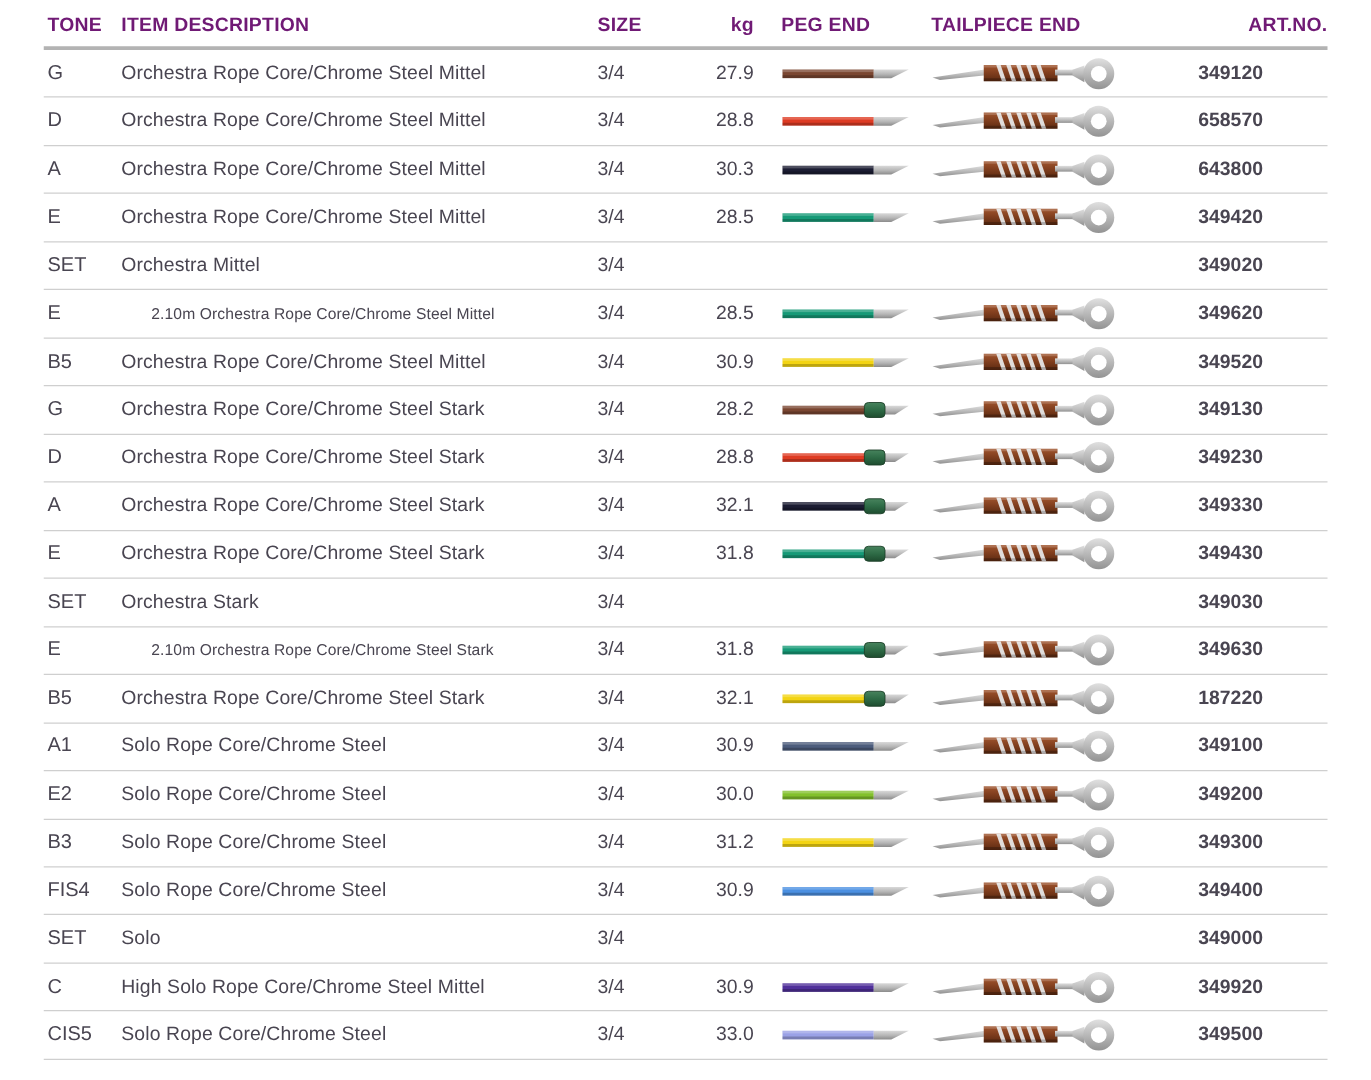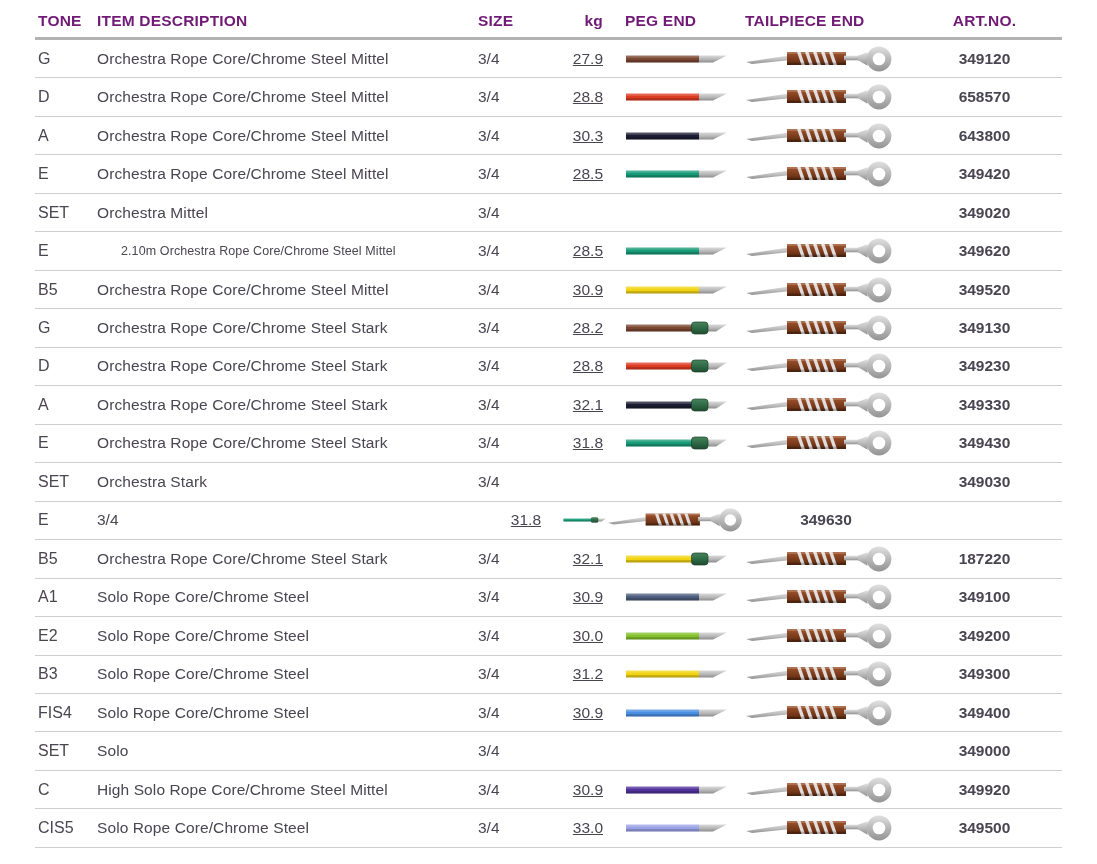--- a/index.html
+++ b/index.html
@@ -23,32 +23,32 @@
     font-size: 15.5px;
     font-weight: bold;
     color: #701a75;
     letter-spacing: 0.2px;
     padding-bottom: 7px;
     white-space: nowrap;
   }
   .h-tone { padding-left: 3px; }
   .h-kg   { text-align: right; padding-right: 4px; }
   .h-peg  { padding-left: 18px; }
-  .h-art  { text-align: center; }
+  .h-art  { text-align: right; }
 
   .data-row {
     height: 38.48px;
     border-bottom: 1px solid #cfcfcf;
   }
   .cell { font-size: 15.5px; white-space: nowrap; }
   .tone-cell { padding-left: 3px; font-size: 16px; }
   .desc-cell { letter-spacing: 0.1px; }
   .desc-cell.small { font-size: 12.5px; margin-left: 24px; }
   .size-cell { }
-  .kg-cell   { text-align: right; padding-right: 4px; text-decoration: underline; }
+  .kg-cell   { text-align: right; padding-right: 4px; }
   .art-cell  { text-align: center; font-weight: bold; }
 
   .peg-wrap  { padding-left: 18px; display: flex; align-items: center; }
   .tail-wrap { display: flex; align-items: center; }
   svg { display: block; }
   .hidden-defs { position: absolute; width: 0; height: 0; }
 </style>
 </head>
 <body>
 
@@ -586,20 +586,21 @@
         <circle cx="134" cy="16" r="12.4" fill="url(#gradRing)"></circle>
         <circle cx="134" cy="16" r="6.3" fill="#ffffff"></circle>
       </svg>
     </div>
 
     <div class="cell art-cell">349030</div>
   </div>
 
   <div class="grid-row data-row">
     <div class="cell tone-cell">E</div>
+    <div class="cell desc-cell small">2.10m Orchestra Rope Core/Chrome Steel Stark</div>
     <div class="cell size-cell">3/4</div>
     <div class="cell kg-cell">31.8</div>
 
     <div class="peg-wrap">
       <svg width="104" height="20" viewBox="0 0 104 20">
         <rect class="peg-base" x="1" y="6.6" width="73" height="6.9" fill="#169a77"></rect>
         <rect class="peg-highlight" x="1" y="6.6" width="73" height="2.1" fill="#ffffff" opacity="0.22"></rect>
         <rect class="peg-shade" x="1" y="11.2" width="73" height="2.3" fill="#000000" opacity="0.22"></rect>
         <polygon class="peg-tip" points="83,6.6 102,6.6 91,13.5 83,13.5" fill="url(#gradGrayTip)"></polygon>
 

